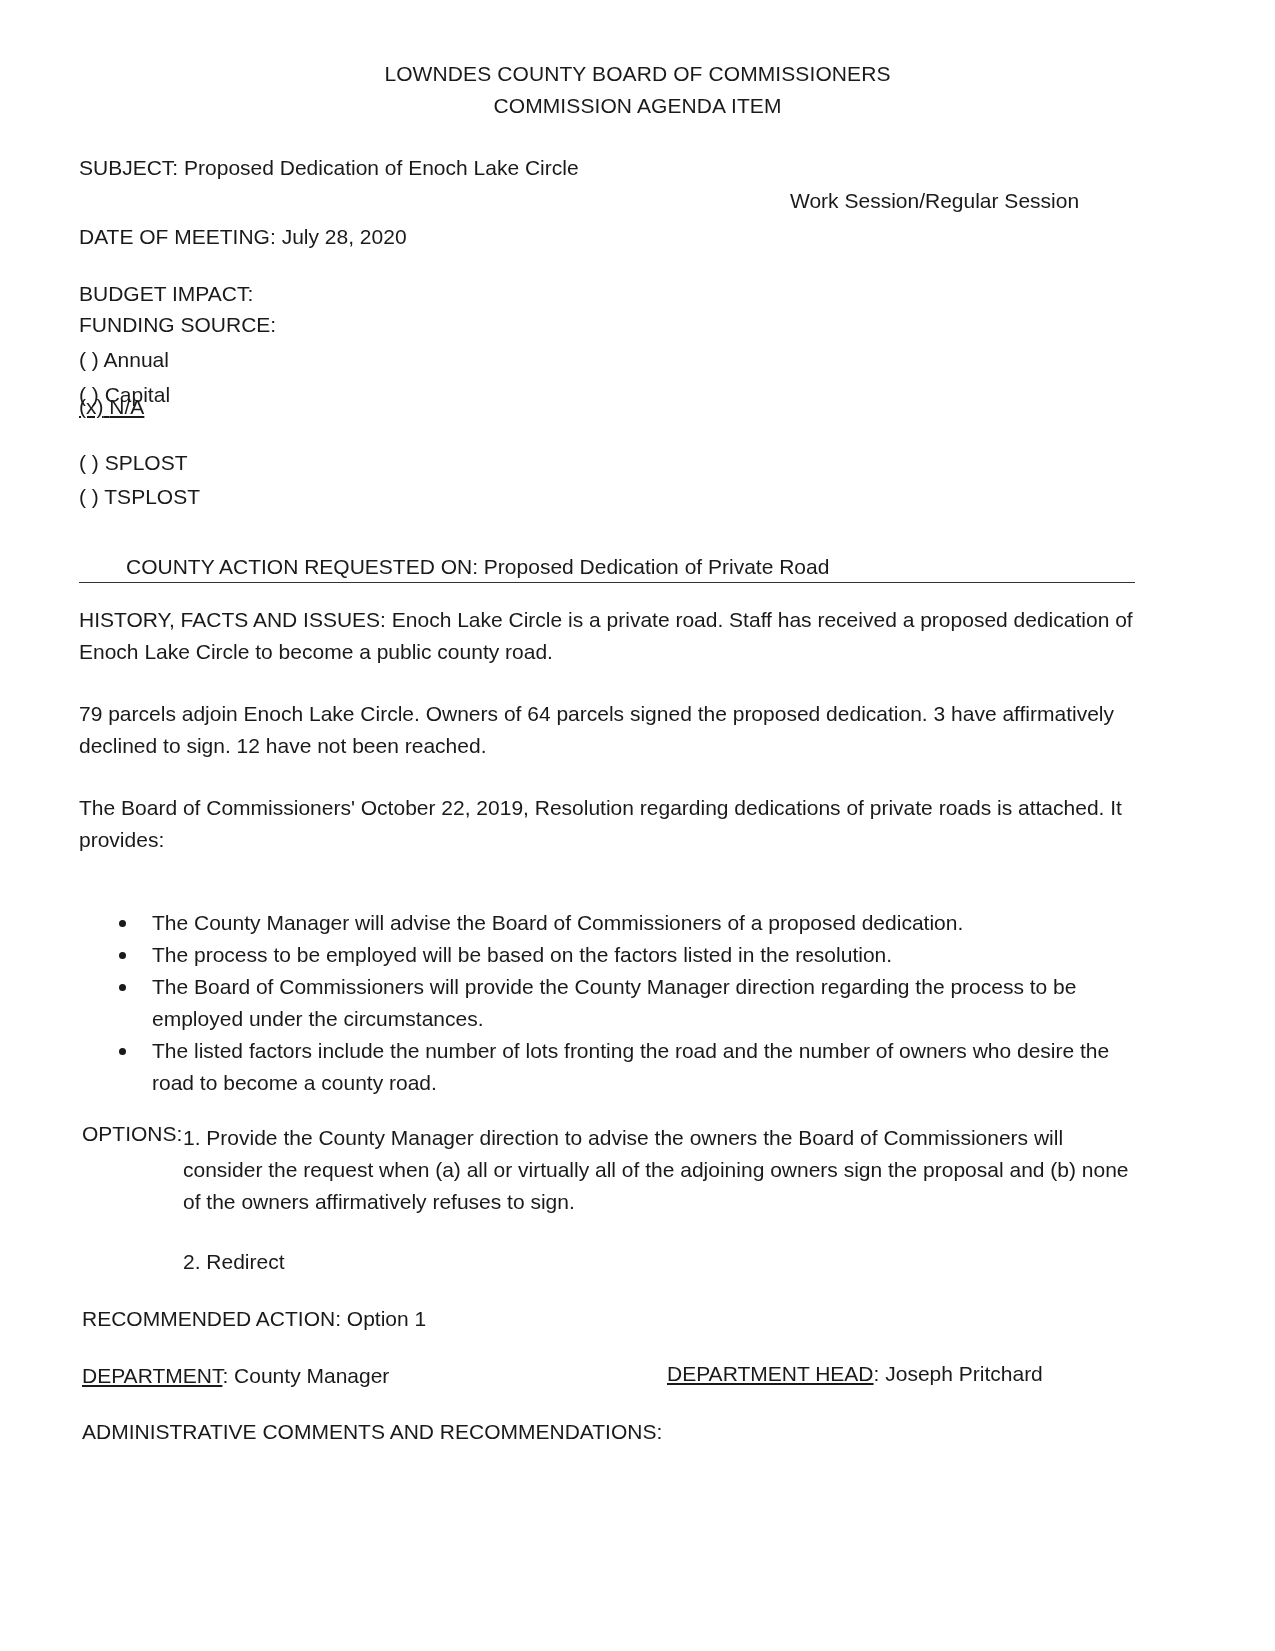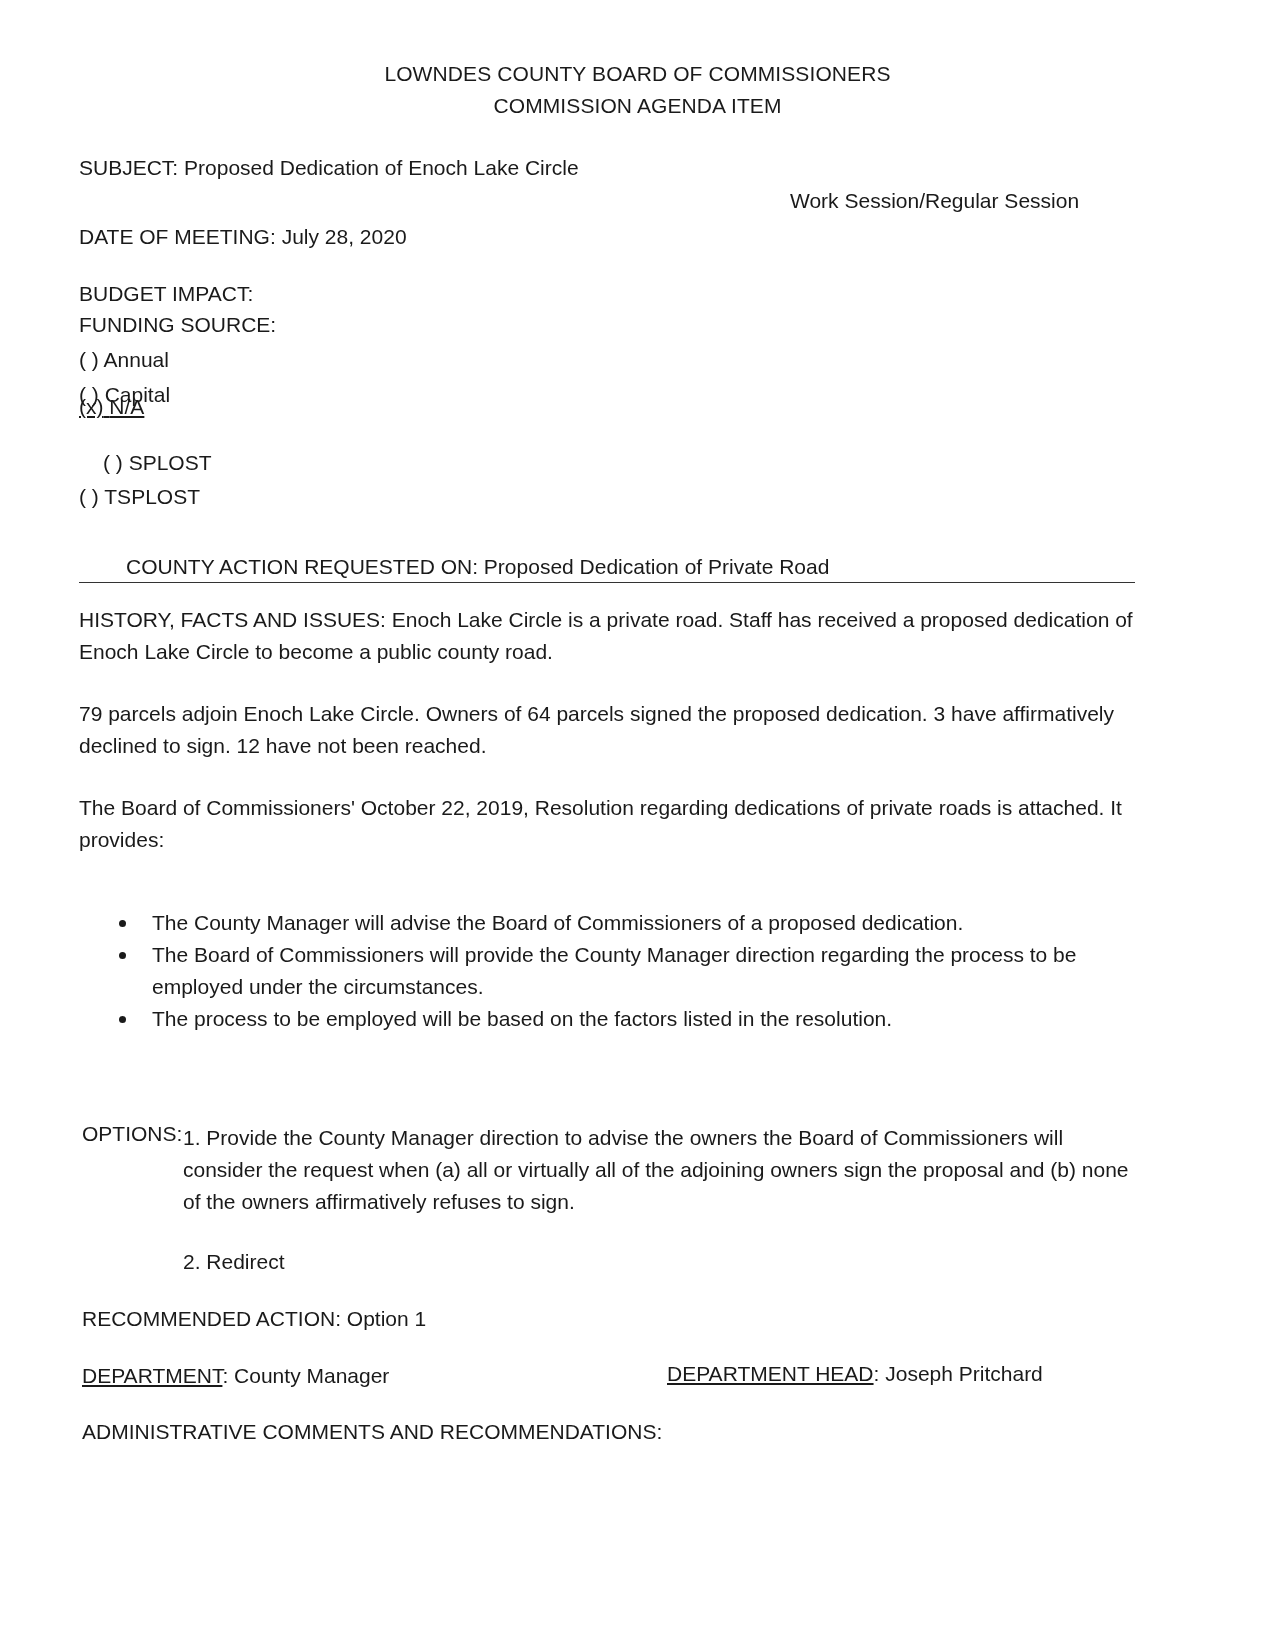--- a/index.html
+++ b/index.html
@@ -49,21 +49,21 @@
   <span>Annual</span>
 </div>
 <div class="abs" style="left:79px; top:383px;">
   <span>(  )</span>
   <span>Capital</span>
 </div>
 <div class="abs" style="left:79px; top:395px;text-decoration:underline;">
   <span>(x)</span>
   <span>N/A</span>
 </div>
-<div class="abs" style="left:79px; top:451px;margin-left:24px;">
+<div class="abs" style="left:79px; top:451px;">
   <span>(  )</span>
   <span>SPLOST</span>
 </div>
 <div class="abs" style="left:79px; top:485px;">
   <span>(  )</span>
   <span>TSPLOST</span>
 </div>
 
 <div class="abs" style="left:79px; top:555px;margin-left:47px;">
   <span>COUNTY ACTION REQUESTED ON:</span>
@@ -75,22 +75,23 @@
   <span>HISTORY, FACTS AND ISSUES:</span>
   <span>Enoch Lake Circle is a private road. Staff has received a proposed dedication of Enoch Lake Circle to become a public county road.</span>
 </div>
 
 <div class="para" style="top:690px;">79 parcels adjoin Enoch Lake Circle. Owners of 64 parcels signed the proposed dedication. 3 have affirmatively declined to sign. 12 have not been reached.</div>
 
 <div class="para" style="top:784px;">The Board of Commissioners' October 22, 2019, Resolution regarding dedications of private roads is attached. It provides:</div>
 
 <div class="bullet-list">
   <div class="bullet-item">The County Manager will advise the Board of Commissioners of a proposed dedication.</div>
+  <div class="bullet-item">The process to be employed will be based on the factors listed in the resolution.</div>
   <div class="bullet-item">The Board of Commissioners will provide the County Manager direction regarding the process to be employed under the circumstances.</div>
-  <div class="bullet-item">The process to be employed will be based on the factors listed in the resolution.</div>
+  <div class="bullet-item">The listed factors include the number of lots fronting the road and the number of owners who desire the road to become a county road.</div>
 </div>
 
 <div class="opt-label">OPTIONS:</div>
 <div class="opt-body">1. Provide the County Manager direction to advise the owners the Board of Commissioners will consider the request when (a) all or virtually all of the adjoining owners sign the proposal and (b) none of the owners affirmatively refuses to sign.</div>
 <div class="abs" style="left:183px; top:1250px;">2. Redirect</div>
 
 <div class="abs" style="left:82px; top:1307px;">
   <span>RECOMMENDED ACTION:</span>
   <span>Option 1</span>
 </div>

